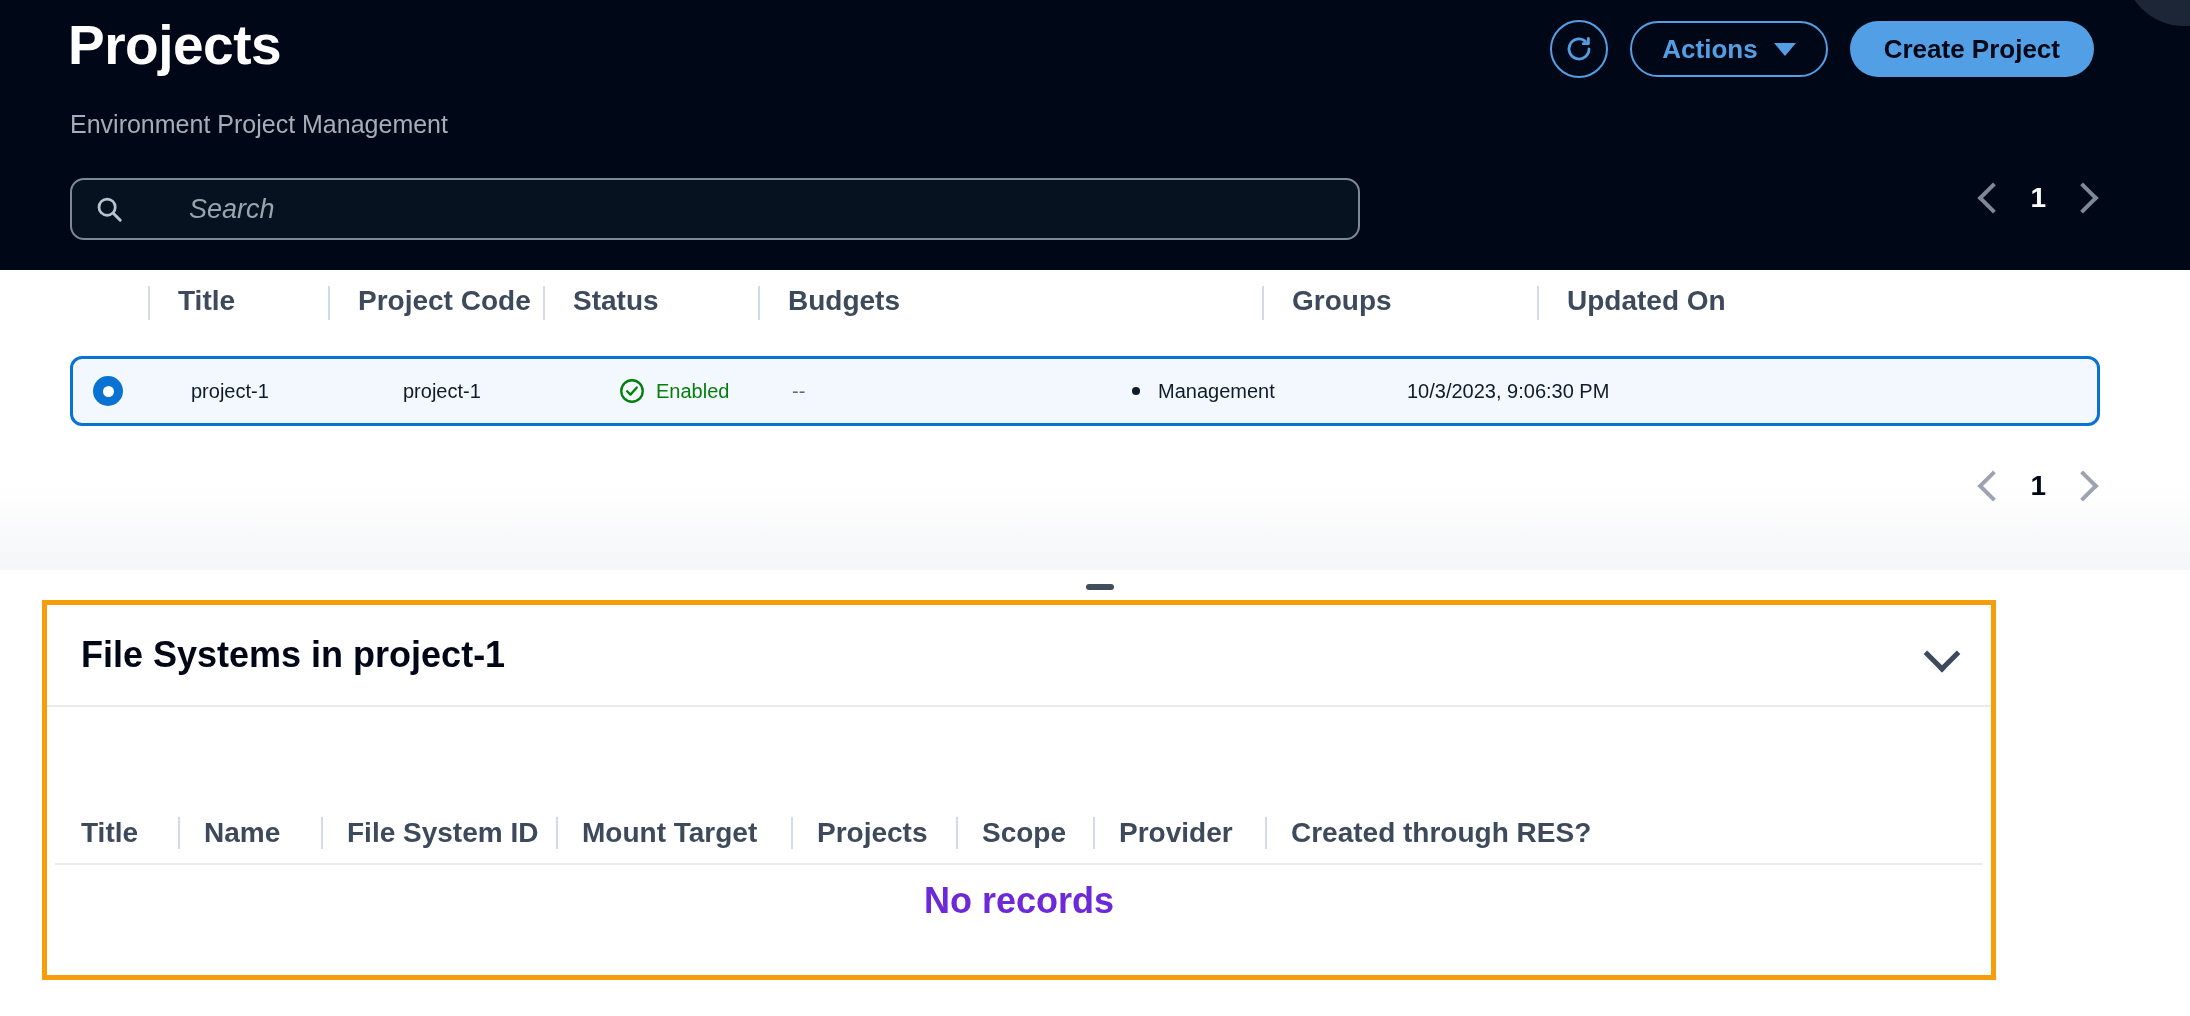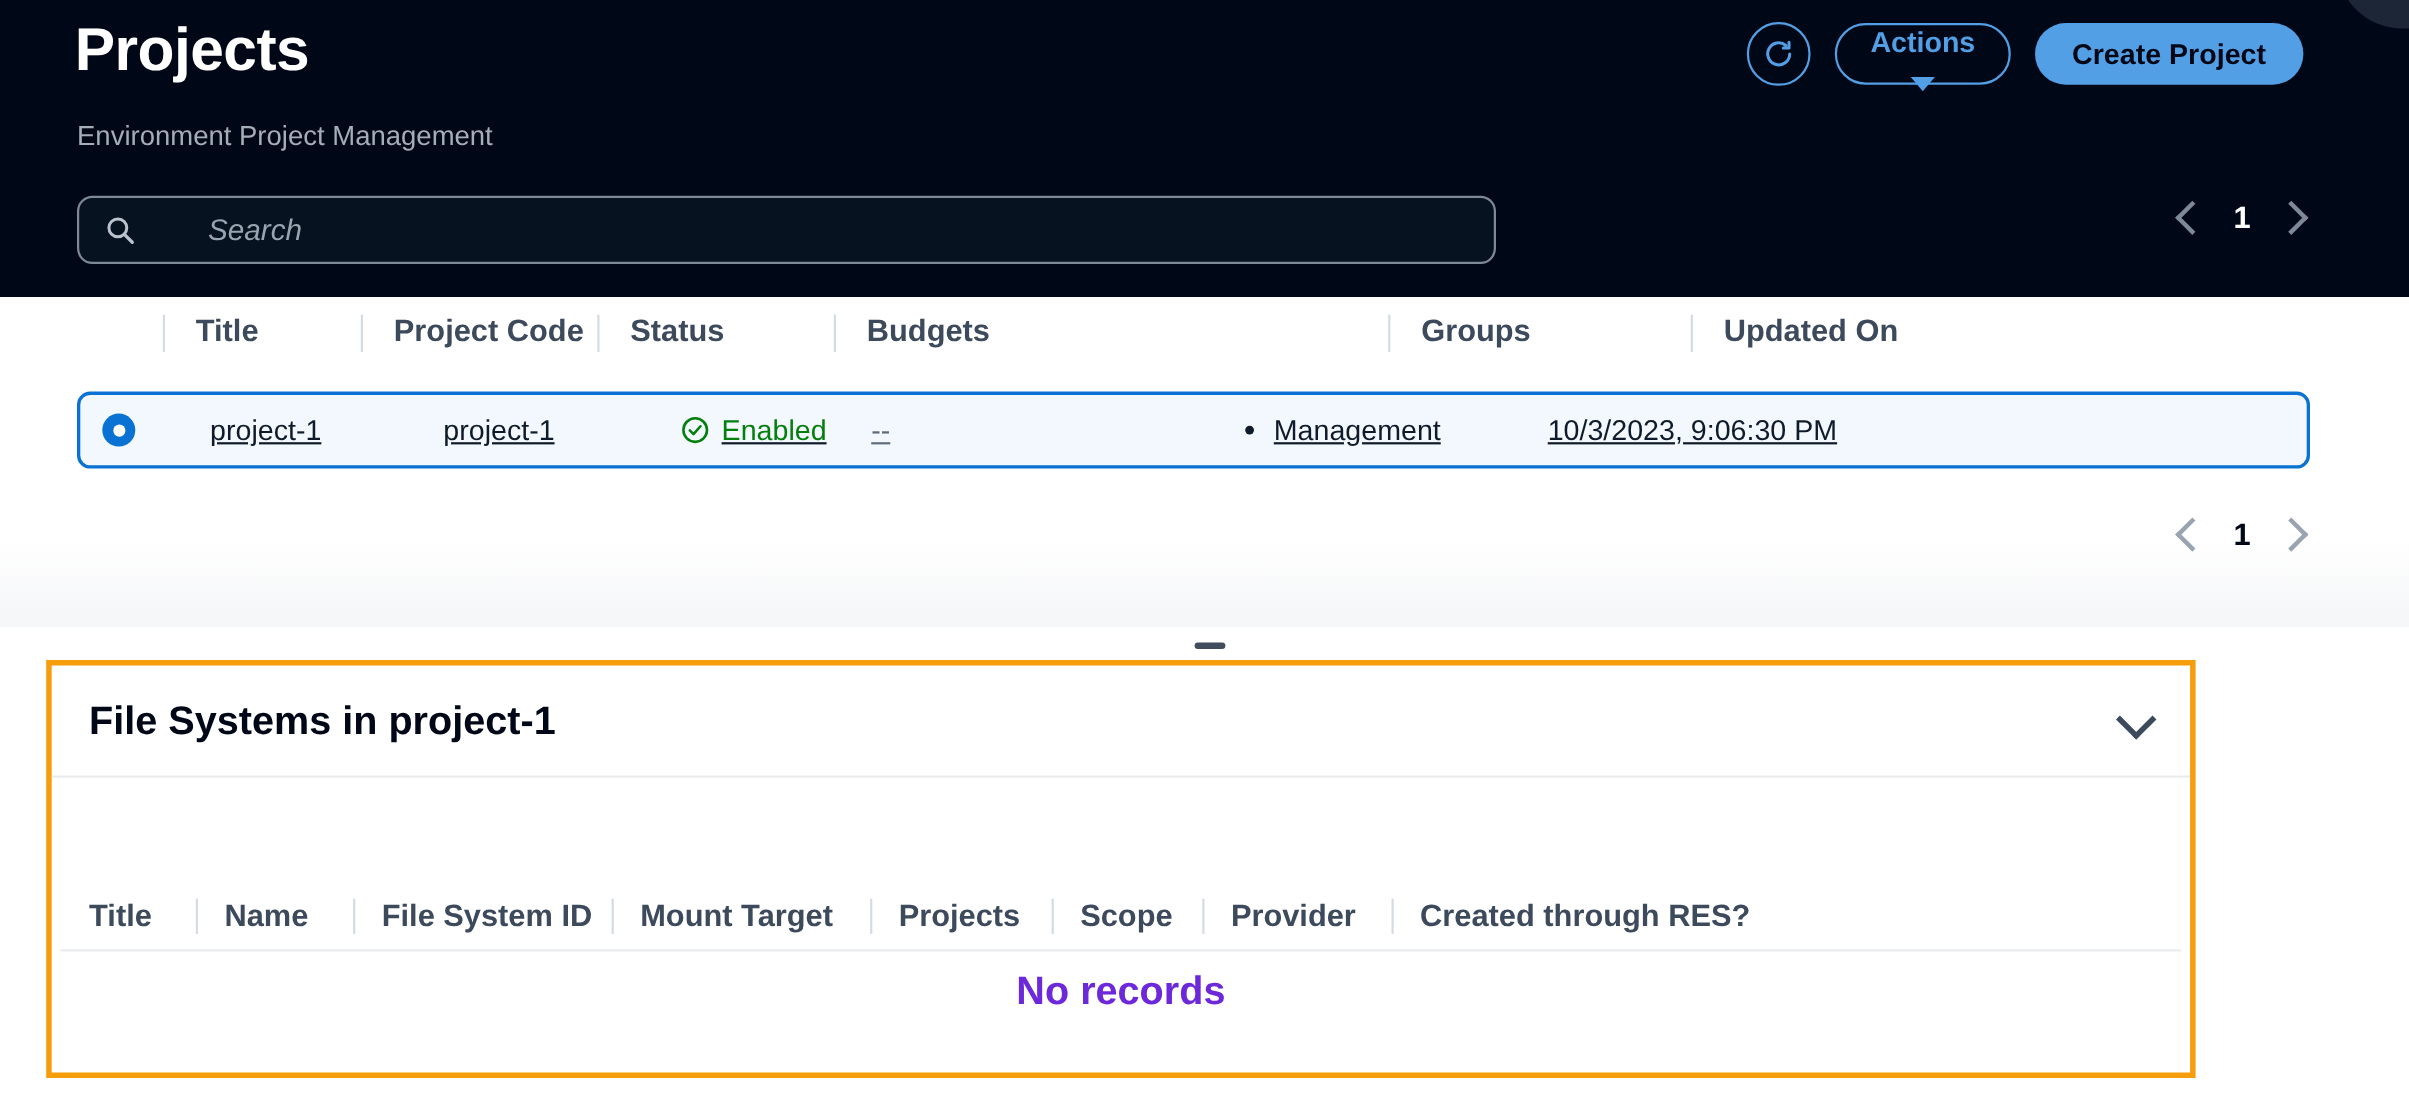--- a/index.html
+++ b/index.html
@@ -35,21 +35,20 @@
     border: 2.5px solid #539fe5; background: transparent;
     display: flex; align-items: center; justify-content: center;
     cursor: pointer;
   }
   .actions-btn {
     height: 56px; padding: 0 30px; border-radius: 28px;
     border: 2.5px solid #539fe5; background: transparent;
     color: #539fe5; font-size: 26px; font-weight: 700;
     display: flex; align-items: center; gap: 16px; cursor: pointer;
     font-family: "Liberation Sans", sans-serif;
-    flex-direction: column;
   }
   .caret-down {
     width: 0; height: 0; border-left: 11px solid transparent;
     border-right: 11px solid transparent; border-top: 13px solid #539fe5;
     display: inline-block;
   }
   .create-btn {
     height: 56px; padding: 0 34px; border-radius: 28px;
     border: none; background: #539fe5; color: #000716;
     font-size: 26px; font-weight: 700; cursor: pointer;
@@ -120,22 +119,22 @@
   .radio {
     position: absolute; left: 20px; width: 30px; height: 30px;
     border-radius: 50%; background: #0972d3;
     display: flex; align-items: center; justify-content: center;
     cursor: pointer;
   }
   .radio::after {
     content: ""; width: 11px; height: 11px; border-radius: 50%; background: #ffffff;
   }
   .td {
-    font-size: 26px; color: #0f1b2a; white-space: nowrap;
-    display: flex; align-items: center; height: 85px; text-decoration: underline;
+    font-size: 20px; color: #0f1b2a; white-space: nowrap;
+    display: flex; align-items: center; height: 85px;
   }
   .status-cell { color: #037f0c; display: flex; align-items: center; gap: 10px; }
   .bullet-dot {
     display: inline-block; width: 8px; height: 8px; border-radius: 50%;
     background: #0f1b2a; margin-right: 18px; vertical-align: middle;
   }
   .pager-light { position: absolute; right: 96px; top: 200px; }
   .chev-l { border-right-color: #9aa4b1; border-bottom-color: #9aa4b1; }
 
   

